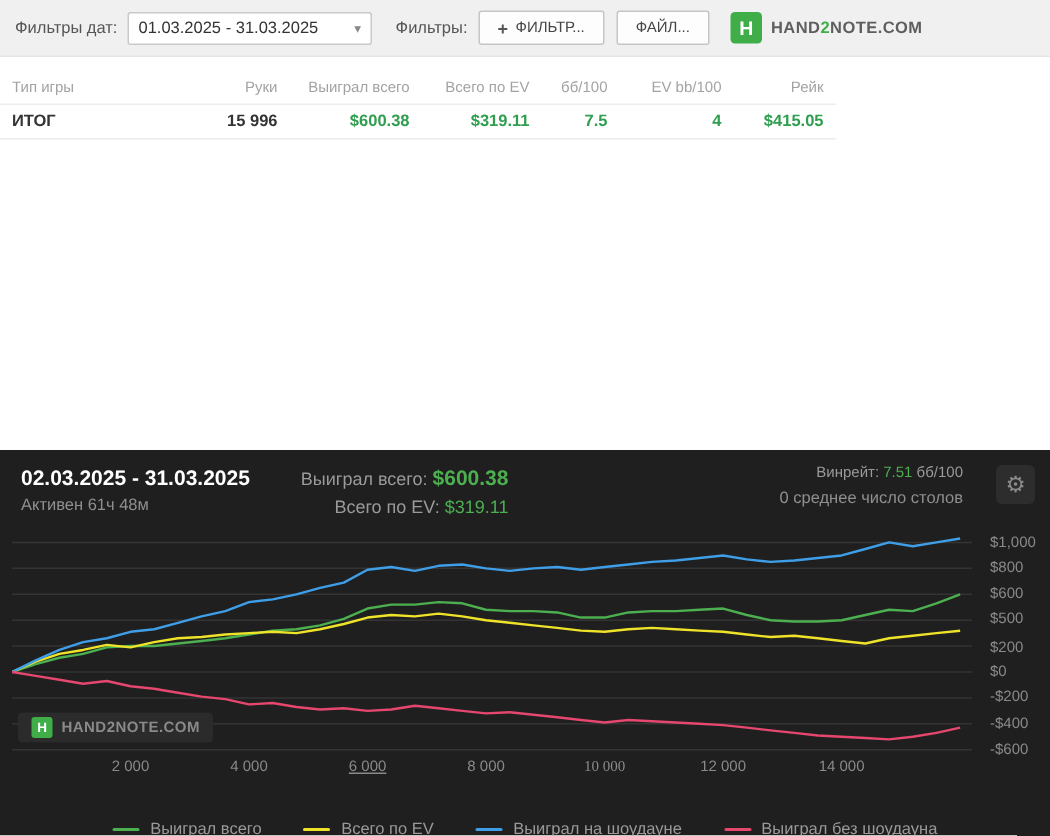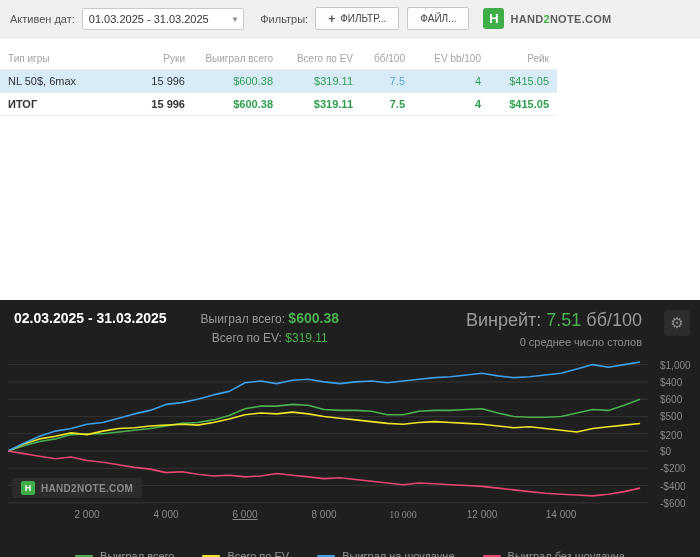--- a/index.html
+++ b/index.html
@@ -59,27 +59,27 @@
   .spacer { flex:1 1 auto; }
 
   
   .panel {
     flex:0 0 257px; height:257px; background:#1f1f1f; position:relative; overflow:hidden;
   }
   .panel-header { display:flex; padding:10px 14px 0 14px; align-items:flex-start; }
   .ph-block { margin-right:34px; }
   .ph-title { font-size:14px; font-weight:bold; color:#fff; white-space:nowrap;text-align:center; }
   .ph-sub { font-size:11px; color:#8f8f8f; margin-top:5px; white-space:nowrap; }
-  .ph-money { text-align:center; }
+  .ph-money { text-align:right; }
   .ph-money .line { font-size:12px; color:#9a9a9a; white-space:nowrap; }
   .ph-money .line + .line { margin-top:5px; }
   .pg { color:#4caf50; }
   .ph-money .big { font-size:14px; font-weight:bold; }
   .ph-right { margin-left:auto; margin-right:44px; text-align:right; }
-  .ph-right .line1 { font-size:18px; color:#9a9a9a; white-space:nowrap; }
+  .ph-right .line1 { font-size:10px; color:#9a9a9a; white-space:nowrap; }
   .gear {
     position:absolute; top:10px; right:10px; width:26px; height:26px;
     background:#2d2d2d; border-radius:4px; color:#8a8a8a; font-size:15px;
     display:flex; align-items:center; justify-content:center; cursor:pointer;
   }
 
   
   .chart-wrap { position:relative; margin:8px 0 0 8px; height:152px; }
   #chart-svg { position:absolute; left:0; top:0; }
   .gridline { stroke:#343434; stroke-width:1; }
@@ -108,21 +108,21 @@
     width:14px; height:14px; background:#3fae49; border-radius:2px;
     color:#fff; font-size:9px; font-weight:bold;
     display:flex; align-items:center; justify-content:center;
   }
   .wm-text { font-size:10px; font-weight:bold; color:#8a8a8a; letter-spacing:.3px; }
 </style>
 </head>
 <body>
 
 <div class="topbar">
-  <span class="lbl">Активен дат:</span>
+  <span class="lbl">Фильтры дат:</span>
   <div class="date-input">
     <span>01.03.2025 - 31.03.2025</span>
     <span class="caret">▾</span>
   </div>
   <span class="lbl filters-lbl">Фильтры:</span>
   <button class="btn">
     <span class="plus">+</span>
     <span>ФИЛЬТР...</span>
   </button>
   <button class="btn">
@@ -150,48 +150,40 @@
         <th>Тип игры</th>
         <th>Руки</th>
         <th>Выиграл всего</th>
         <th>Всего по EV</th>
         <th>бб/100</th>
         <th>EV bb/100</th>
         <th>Рейк</th>
       </tr>
     </thead>
     <tbody>
-      <tr class="row-highlight">
-        <td>NL 50$, 6max</td>
-        <td>15 996</td>
-        <td class="green">$600.38</td>
-        <td class="green">$319.11</td>
-        <td class="blue">7.5</td>
-        <td class="green">4</td>
-        <td class="green">$415.05</td>
-      </tr>
       <tr class="row-total">
         <td>ИТОГ</td>
         <td>15 996</td>
         <td class="green">$600.38</td>
         <td class="green">$319.11</td>
         <td class="green">7.5</td>
         <td class="green">4</td>
         <td class="green">$415.05</td>
       </tr>
     </tbody>
   </table>
 </div>
 
 <div class="spacer"></div>
 
 <div class="panel">
   <div class="panel-header">
     <div class="ph-block">
       <div class="ph-title">02.03.2025 - 31.03.2025</div>
+      <div class="ph-sub">Активен 61ч 48м</div>
     </div>
     <div class="ph-block ph-money">
       <div class="line">
         <span>Выиграл всего:</span>
         <span class="pg big">$600.38</span>
       </div>
       <div class="line">
         <span>Всего по EV:</span>
         <span class="pg">$319.11</span>
       </div>
@@ -218,21 +210,21 @@
         <line x1="0" x2="640" y1="112.27272727272728" y2="112.27272727272728" class="gridline"></line>
         <line x1="0" x2="640" y1="129.54545454545456" y2="129.54545454545456" class="gridline"></line>
         <line x1="0" x2="640" y1="146.8181818181818" y2="146.8181818181818" class="gridline"></line>
         <polyline points="0.0,95.0 15.8,89.8 31.6,85.5 47.4,82.9 63.2,78.6 79.0,77.7 94.8,77.7 110.6,76.0 126.4,74.3 142.2,72.5 158.0,70.0 173.8,67.4 189.6,66.5 205.4,63.9 221.2,59.6 237.0,52.7 252.8,50.1 268.6,50.1 284.4,48.4 300.2,49.2 316.0,53.5 331.9,54.4 347.7,54.4 363.5,55.3 379.3,58.7 395.1,58.7 410.9,55.3 426.7,54.4 442.5,54.4 458.3,53.5 474.1,52.7 489.9,57.0 505.7,60.5 521.5,61.3 537.3,61.3 553.1,60.5 568.9,57.0 584.7,53.5 600.5,54.4 616.3,49.2 632.1,43.2" fill="none" stroke="#4caf50" stroke-width="1.6" stroke-linejoin="round"></polyline>
         <polyline points="0.0,95.0 15.8,88.1 31.6,82.9 47.4,80.3 63.2,76.9 79.0,78.6 94.8,75.1 110.6,72.5 126.4,71.7 142.2,70.0 158.0,69.1 173.8,68.2 189.6,69.1 205.4,66.5 221.2,63.0 237.0,58.7 252.8,57.0 268.6,57.9 284.4,56.1 300.2,57.9 316.0,60.5 331.9,62.2 347.7,63.9 363.5,65.6 379.3,67.4 395.1,68.2 410.9,66.5 426.7,65.6 442.5,66.5 458.3,67.4 474.1,68.2 489.9,70.0 505.7,71.7 521.5,70.8 537.3,72.5 553.1,74.3 568.9,76.0 584.7,72.5 600.5,70.8 616.3,69.1 632.1,67.5" fill="none" stroke="#efe32a" stroke-width="1.6" stroke-linejoin="round"></polyline>
         <polyline points="0.0,95.0 15.8,87.2 31.6,80.3 47.4,75.1 63.2,72.5 79.0,68.2 94.8,66.5 110.6,62.2 126.4,57.9 142.2,54.4 158.0,48.4 173.8,46.6 189.6,43.2 205.4,38.9 221.2,35.4 237.0,26.8 252.8,25.0 268.6,27.6 284.4,24.2 300.2,23.3 316.0,25.9 331.9,27.6 347.7,25.9 363.5,25.0 379.3,26.8 395.1,25.0 410.9,23.3 426.7,21.6 442.5,20.7 458.3,19.0 474.1,17.3 489.9,19.9 505.7,21.6 521.5,20.7 537.3,19.0 553.1,17.3 568.9,13.0 584.7,8.6 600.5,11.2 616.3,8.6 632.1,6.0" fill="none" stroke="#3e9fe8" stroke-width="1.6" stroke-linejoin="round"></polyline>
         <polyline points="0.0,95.0 15.8,97.6 31.6,100.2 47.4,102.8 63.2,101.0 79.0,104.5 94.8,106.2 110.6,108.8 126.4,111.4 142.2,113.1 158.0,116.6 173.8,115.7 189.6,118.3 205.4,120.0 221.2,119.2 237.0,120.9 252.8,120.0 268.6,117.5 284.4,119.2 300.2,120.9 316.0,122.6 331.9,121.8 347.7,123.5 363.5,125.2 379.3,127.0 395.1,128.7 410.9,127.0 426.7,127.8 442.5,128.7 458.3,129.5 474.1,130.4 489.9,132.1 505.7,133.9 521.5,135.6 537.3,137.3 553.1,138.2 568.9,139.0 584.7,139.9 600.5,138.2 616.3,135.6 632.1,132.1" fill="none" stroke="#e5476e" stroke-width="1.6" stroke-linejoin="round"></polyline>
       </svg>
     <div id="y-axis">
         <div class="y-tick" style="top: 8.63636px;">$1,000</div>
-        <div class="y-tick" style="top: 25.9091px;">$400</div>
+        <div class="y-tick" style="top: 25.9091px;">$800</div>
         <div class="y-tick" style="top: 43.1818px;">$600</div>
         <div class="y-tick" style="top: 60.4545px;">$500</div>
         <div class="y-tick" style="top: 79px;">$200</div>
         <div class="y-tick" style="top: 95px;">$0</div>
         <div class="y-tick" style="top: 112.273px;">-$200</div>
         <div class="y-tick" style="top: 129.545px;">-$400</div>
         <div class="y-tick" style="top: 146.818px;">-$600</div>
       </div>
     <div class="watermark">
       <span class="wm-icon">H</span>

